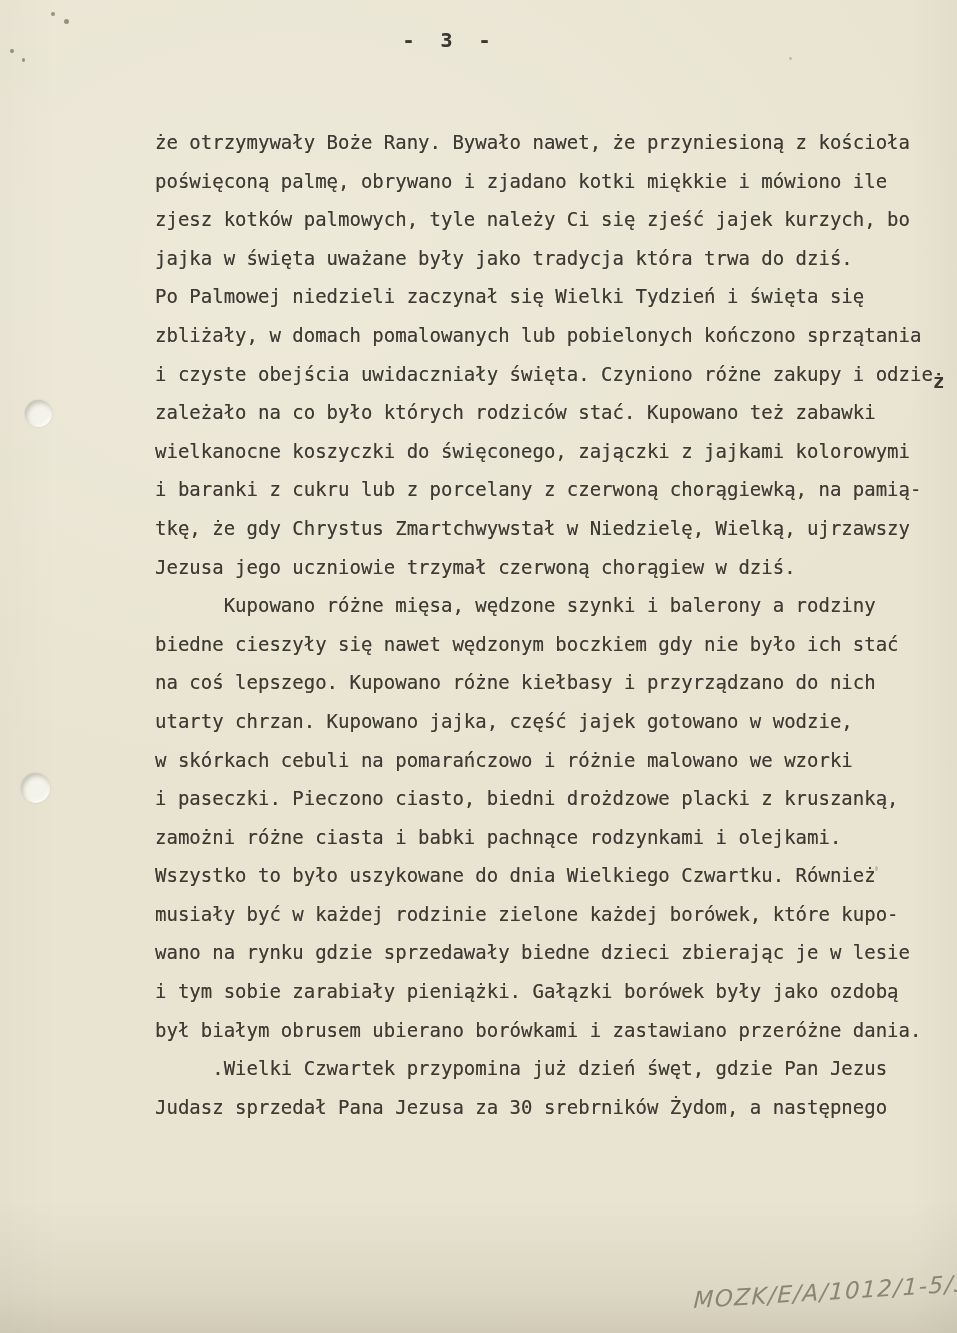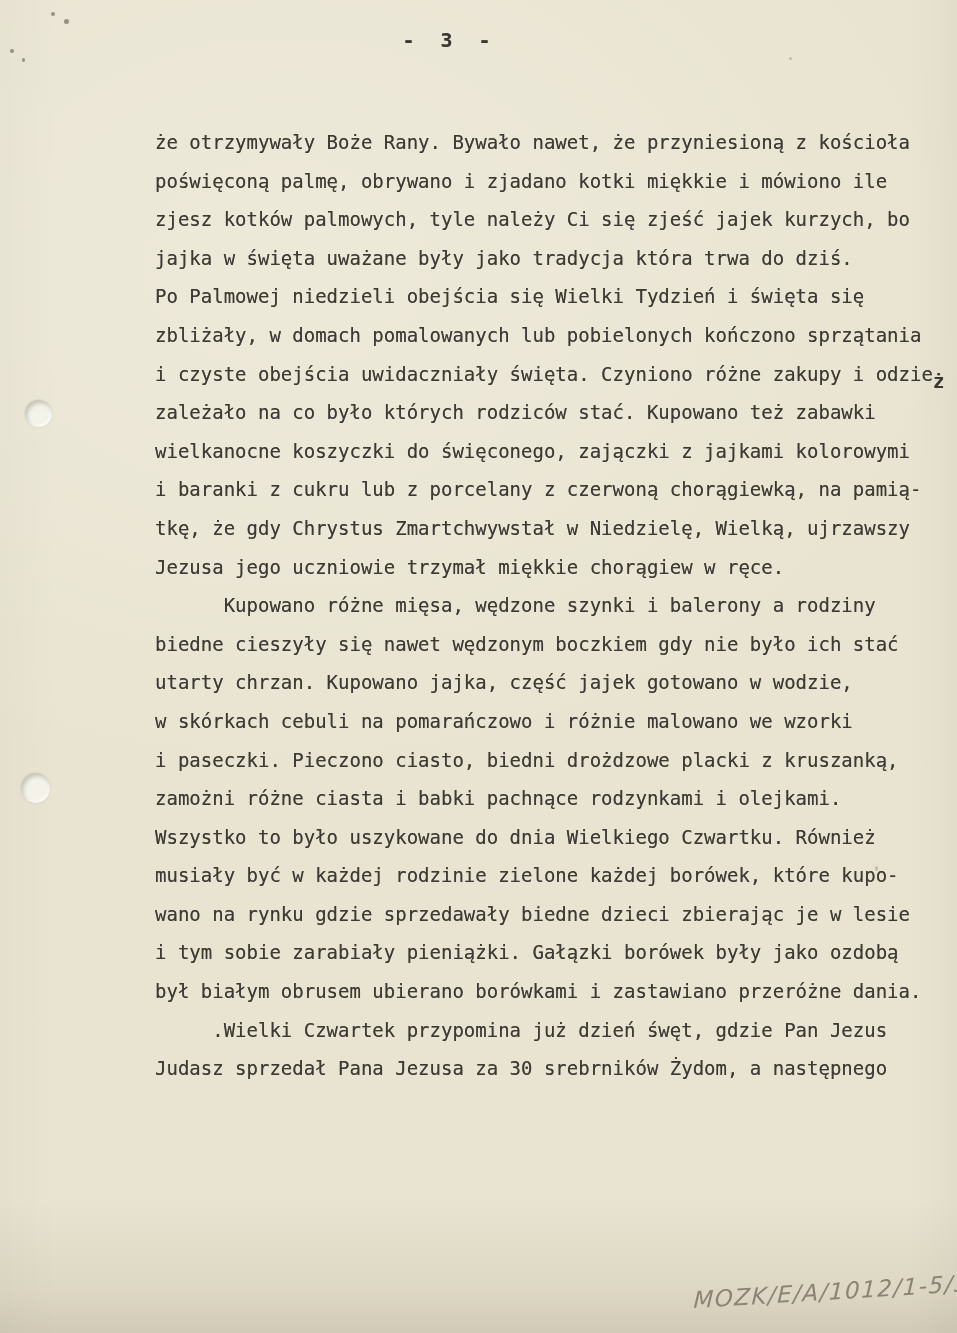--- a/index.html
+++ b/index.html
@@ -103,30 +103,31 @@
   <div class="speck" style="left:789px; top:57px; width:3px; height:3px; opacity:0.5;"></div>
   <div class="speck" style="left:875px; top:866px; width:3px; height:5px; opacity:0.5;"></div>
 
   <div class="page-number">- 3 -</div>
 
   <div class="text-block">
     <div class="tline">że otrzymywały Boże Rany. Bywało nawet, że przyniesioną z kościoła</div>
     <div class="tline">poświęconą palmę, obrywano i zjadano kotki miękkie i mówiono ile</div>
     <div class="tline">zjesz kotków palmowych, tyle należy Ci się zjeść jajek kurzych, bo</div>
     <div class="tline">jajka w święta uważane były jako tradycja która trwa do dziś.</div>
-    <div class="tline">Po Palmowej niedzieli obejścia się Wielki Tydzień i święta się</div>
+    <div class="tline">Po Palmowej niedzieli zaczynał się Wielki Tydzień i święta się</div>
     <div class="tline">zbliżały, w domach pomalowanych lub pobielonych kończono sprzątania</div>
     <div class="tline">i czyste obejścia uwidaczniały święta. Czyniono różne zakupy i odzie</div>
     <div class="tline">zależało na co było których rodziców stać. Kupowano też zabawki</div>
     <div class="tline">wielkanocne koszyczki do święconego, zajączki z jajkami kolorowymi</div>
     <div class="tline">i baranki z cukru lub z porcelany z czerwoną chorągiewką, na pamią-</div>
     <div class="tline">tkę, że gdy Chrystus Zmartchwywstał w Niedzielę, Wielką, ujrzawszy</div>
-    <div class="tline">Jezusa jego uczniowie trzymał miękkie chorągiew w ręce.</div>
+    <div class="tline">Jezusa jego uczniowie trzymał czerwoną chorągiew w dziś.</div>
     <div class="tline">      Kupowano różne mięsa, wędzone szynki i balerony a rodziny</div>
     <div class="tline">biedne cieszyły się nawet wędzonym boczkiem gdy nie było ich stać</div>
+    <div class="tline">na coś lepszego. Kupowano różne kiełbasy i przyrządzano do nich</div>
     <div class="tline">utarty chrzan. Kupowano jajka, część jajek gotowano w wodzie,</div>
     <div class="tline">w skórkach cebuli na pomarańczowo i różnie malowano we wzorki</div>
     <div class="tline">i paseczki. Pieczono ciasto, biedni drożdzowe placki z kruszanką,</div>
     <div class="tline">zamożni różne ciasta i babki pachnące rodzynkami i olejkami.</div>
     <div class="tline">Wszystko to było uszykowane do dnia Wielkiego Czwartku. Również</div>
     <div class="tline">musiały być w każdej rodzinie zielone każdej borówek, które kupo-</div>
     <div class="tline">wano na rynku gdzie sprzedawały biedne dzieci zbierając je w lesie</div>
     <div class="tline">i tym sobie zarabiały pieniążki. Gałązki borówek były jako ozdobą</div>
     <div class="tline">był białym obrusem ubierano borówkami i zastawiano przeróżne dania.</div>
     <div class="tline">     .Wielki Czwartek przypomina już dzień śwęt, gdzie Pan Jezus</div>

